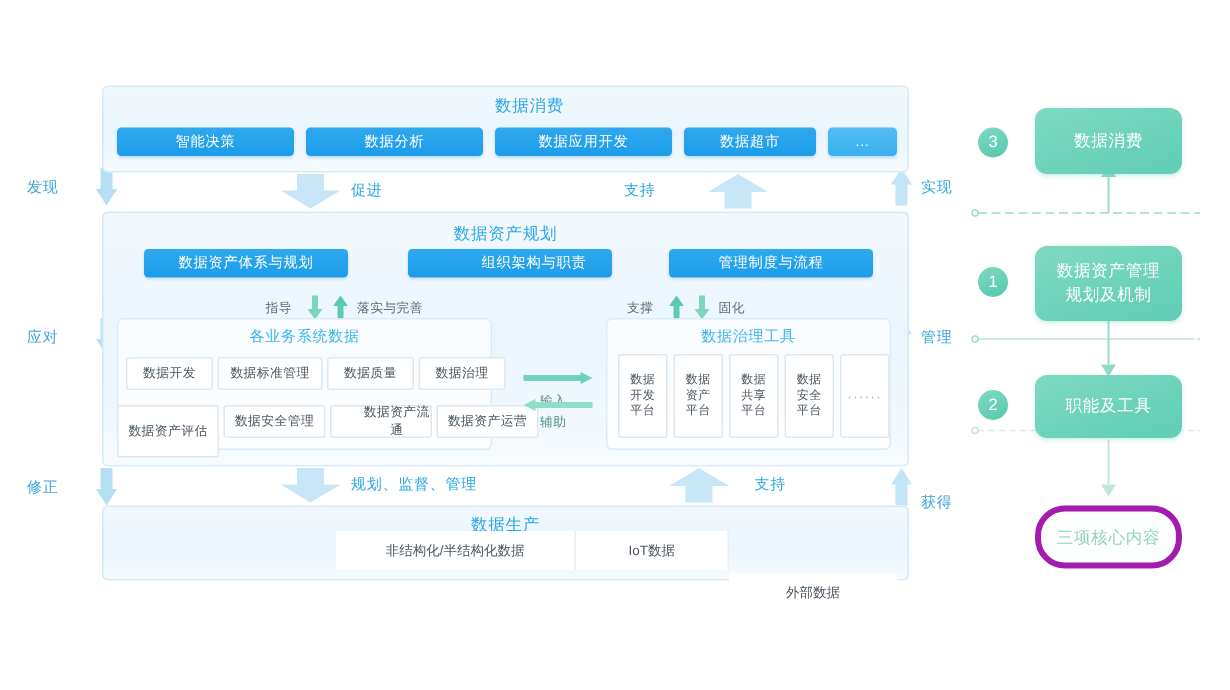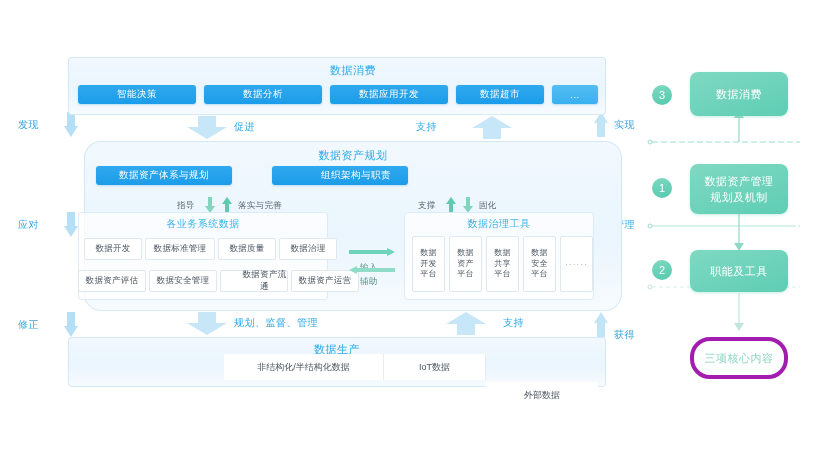--- a/index.html
+++ b/index.html
@@ -200,26 +200,27 @@
   <svg style="position:absolute; left:185px; top:116px;" width="44" height="24">
     <polygon points="13,0 31,0 31,11 42,11 22,23 2,11 13,11" fill="#c7e6f8"></polygon>
   </svg>
   <div class="conn-label" style="left:234px; top:120px;">促进</div>
 
   <div class="conn-label" style="left:416px; top:120px;">支持</div>
   <svg style="position:absolute; left:470px; top:116px;" width="44" height="24">
     <polygon points="22,0 42,12 31,12 31,23 13,23 13,12 2,12" fill="#c7e6f8"></polygon>
   </svg>
 
-  <div class="panel" style="left:84px; top:141px; width:538px; height:170px;border-radius:17px;">
+  <div class="panel" style="left:68px; top:141px; width:538px; height:170px;">
     <div class="panel-title" style="left:50%; top:7px; transform:translateX(-50%);">数据资产规划</div>
   </div>
 
   <div class="pill" style="left:96px; top:166px; width:136px;">数据资产体系与规划</div>
   <div class="pill" style="left:272px; top:166px; width:136px;padding-left:32px;">组织架构与职责</div>
+  <div class="pill" style="left:446px; top:166px; width:136px;">管理制度与流程</div>
 
   <div class="mini" style="left:177px; top:200px;">指导</div>
   <svg style="position:absolute; left:205px; top:197px;" width="10" height="16">
     <polygon points="3,0 7,0 7,9 10,9 5,16 0,9 3,9" fill="#7fd6bd"></polygon>
   </svg>
   <svg style="position:absolute; left:222px; top:197px;" width="10" height="16">
     <polygon points="5,0 10,7 7,7 7,16 3,16 3,7 0,7" fill="#5ecbb1"></polygon>
   </svg>
   <div class="mini" style="left:238px; top:200px;">落实与完善</div>
 
@@ -232,21 +233,21 @@
   </svg>
   <div class="mini" style="left:479px; top:200px;">固化</div>
 
   <div class="subpanel" style="left:78px; top:212px; width:250px; height:88px;">
     <div class="sub-title" style="left:50%; top:5px; transform:translateX(-50%);">各业务系统数据</div>
   </div>
   <div class="cell" style="left:84px; top:238px; width:58px; height:22px;">数据开发</div>
   <div class="cell" style="left:145px; top:238px; width:70px; height:22px;">数据标准管理</div>
   <div class="cell" style="left:218px; top:238px; width:58px; height:22px;">数据质量</div>
   <div class="cell" style="left:279px; top:238px; width:58px; height:22px;">数据治理</div>
-  <div class="cell" style="left:78px; top:270px; width:68px; height:22px;">数据资产评估</div>
+  <div class="cell" style="left:78px; top:270px; width:68px; height:35px;">数据资产评估</div>
   <div class="cell" style="left:149px; top:270px; width:68px; height:22px;">数据安全管理</div>
   <div class="cell" style="left:220px; top:270px; width:68px; height:22px;padding-left:21px;">数据资产流通</div>
   <div class="cell" style="left:291px; top:270px; width:68px; height:22px;">数据资产运营</div>
 
   <div class="mini green" style="left:360px; top:232px;margin-top:30px;">输入</div>
   <svg style="position:absolute; left:349px; top:248px;" width="46" height="8">
     <polygon points="0,2 38,2 38,0 46,4 38,8 38,6 0,6" fill="#6fd2ba"></polygon>
   </svg>
   <svg style="position:absolute; left:349px; top:266px;" width="46" height="8">
     <polygon points="46,2 8,2 8,0 0,4 8,8 8,6 46,6" fill="#8fdcc8"></polygon>

